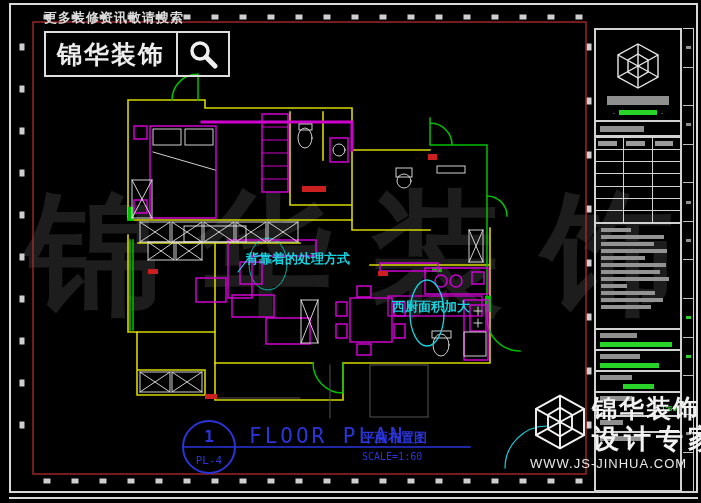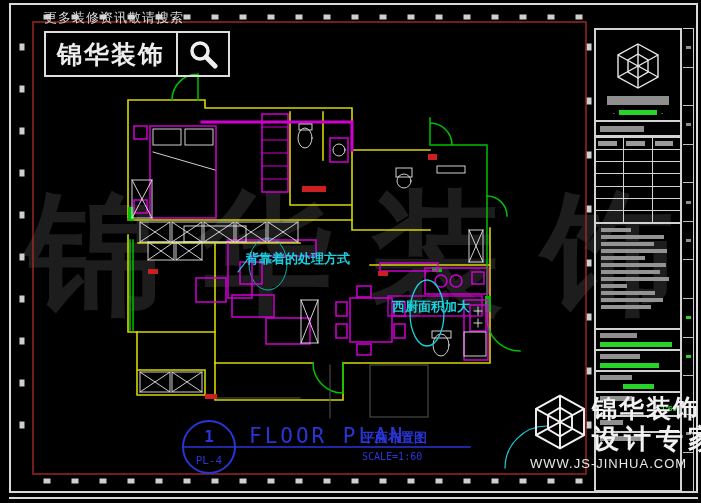--- a/index.html
+++ b/index.html
@@ -7,21 +7,21 @@
          font-family:"Liberation Sans", sans-serif;}
   
   .big-watermark{position:absolute;left:26px;top:178px;width:650px;height:150px;
     display:flex;justify-content:space-between;align-items:center;
     font-family:"DejaVu Serif", serif;font-weight:bold;font-size:134px;line-height:1;
     color:#1d1d1d;z-index:1;user-select:none;}
   
   #cad{position:absolute;left:0;top:0;z-index:2;}
   
   .search-hint{position:absolute;left:44px;top:9px;z-index:3;color:#dcdcdc;
-    font-size:13px;font-weight:normal;letter-spacing:1px;}
+    font-size:13px;font-weight:bold;letter-spacing:1px;}
   .brand-box{position:absolute;left:44px;top:31px;z-index:3;width:182px;height:42px;
     border:2px solid #dedede;display:flex;align-items:stretch;background:transparent;}
   .brand-text{flex:1;display:flex;align-items:center;justify-content:center;
     color:#ededed;font-size:25px;font-weight:bold;letter-spacing:2px;
     font-family:"DejaVu Serif", serif;border-right:2px solid #dedede;}
   .mag-cell{width:50px;display:flex;align-items:center;justify-content:center;}
   
   .titleblock{position:absolute;left:594px;top:28px;width:100px;height:464px;z-index:3;
     display:flex;}
   .tb-main{flex:1;border:2px solid #d2d2d2;display:flex;flex-direction:column;}

